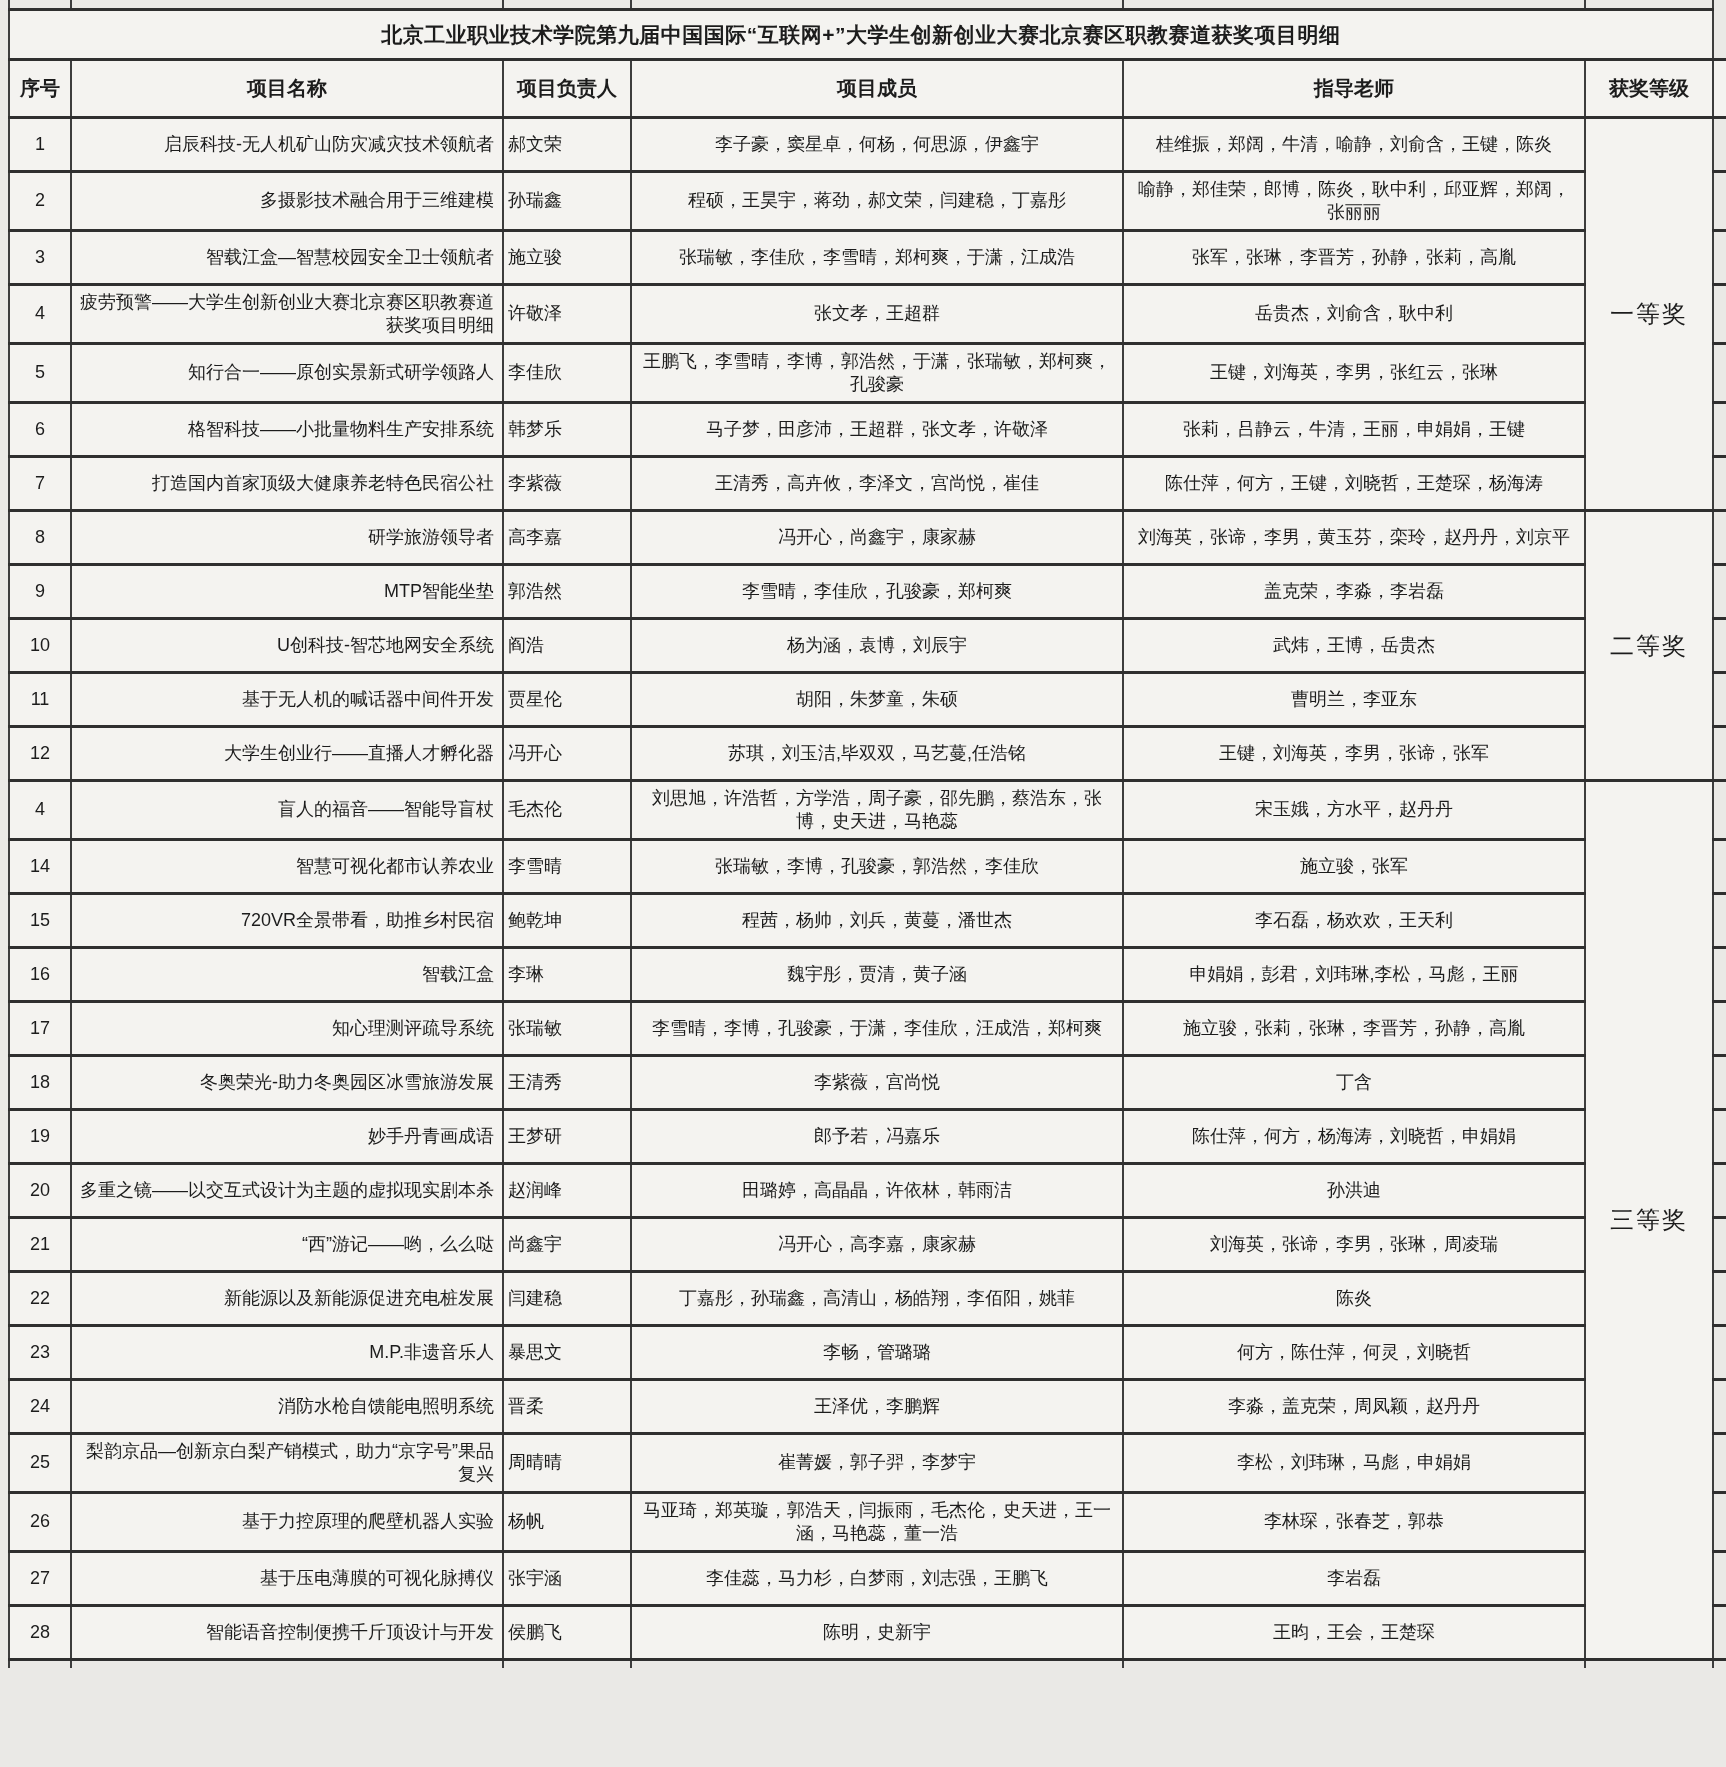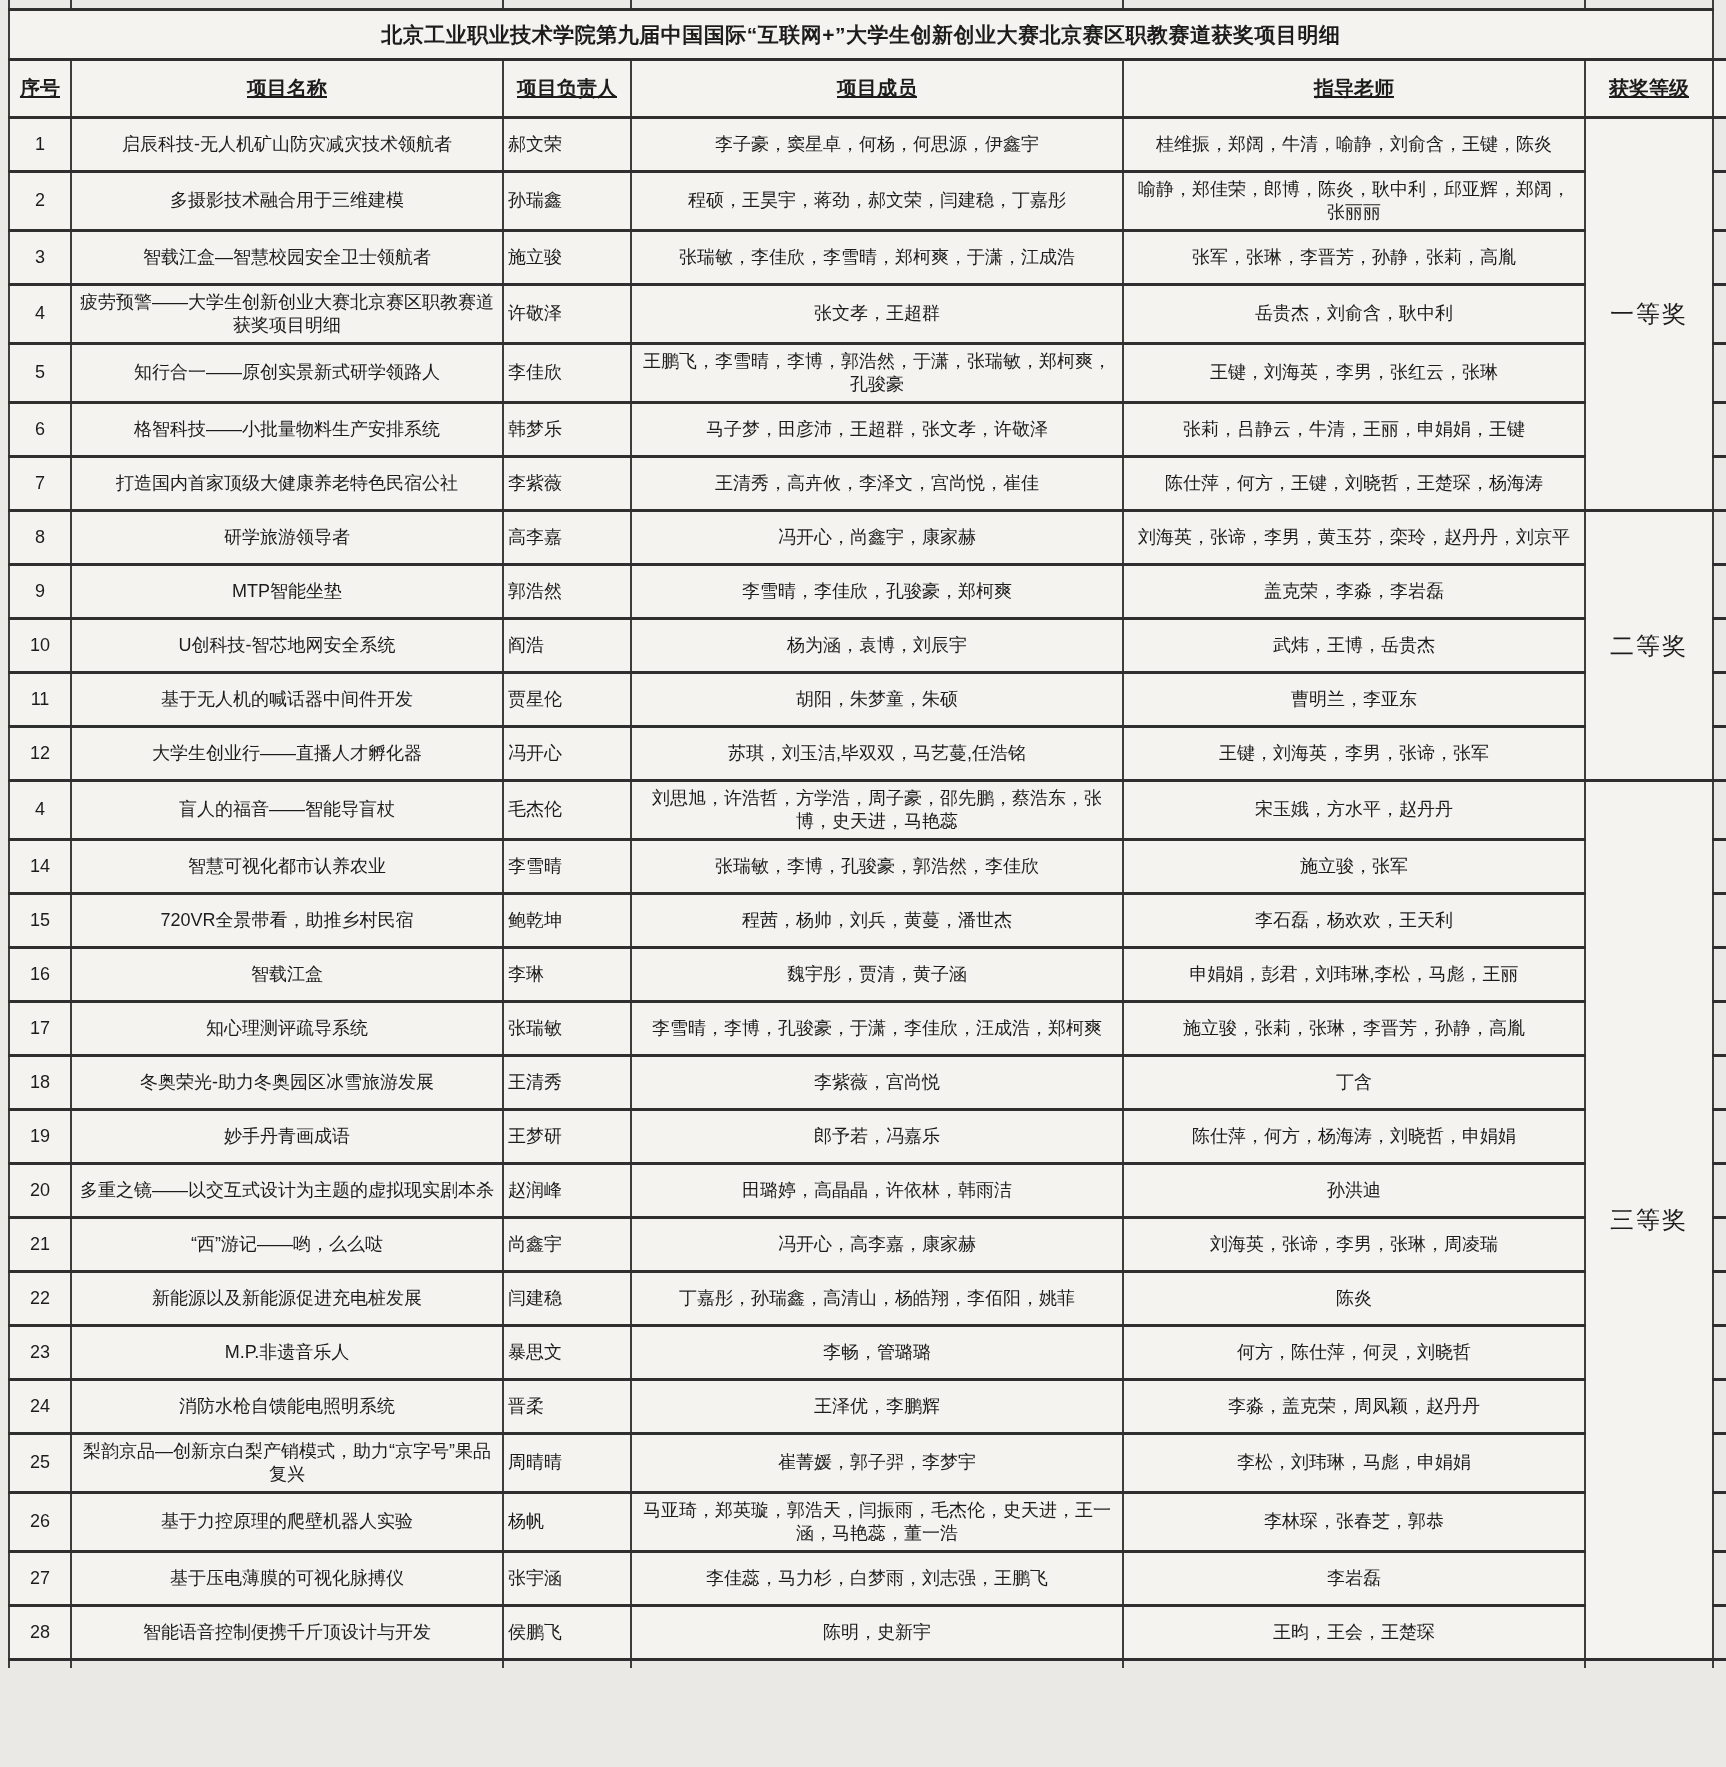--- a/index.html
+++ b/index.html
@@ -70,25 +70,24 @@
     text-align:center;
     font-weight:bold;
     font-size:21px;
     letter-spacing:.5px;
   }
   .header-row th{
     height:58px;
     text-align:center;
     font-weight:bold;
     font-size:20px;
-    text-decoration:underline;
   }
   tbody tr{height:54px;}
   td.cell-no{text-align:center;padding:5px 2px;}
-  td.cell-name{text-align:center;}
+  td.cell-name{text-align:right;}
   td.cell-leader{padding:5px 4px;}
   td.cell-members,td.cell-advisors{text-align:center;}
   td.cell-award{
     text-align:center;
     font-size:24px;
     letter-spacing:2px;
   }
 </style>
 </head>
 <body>

